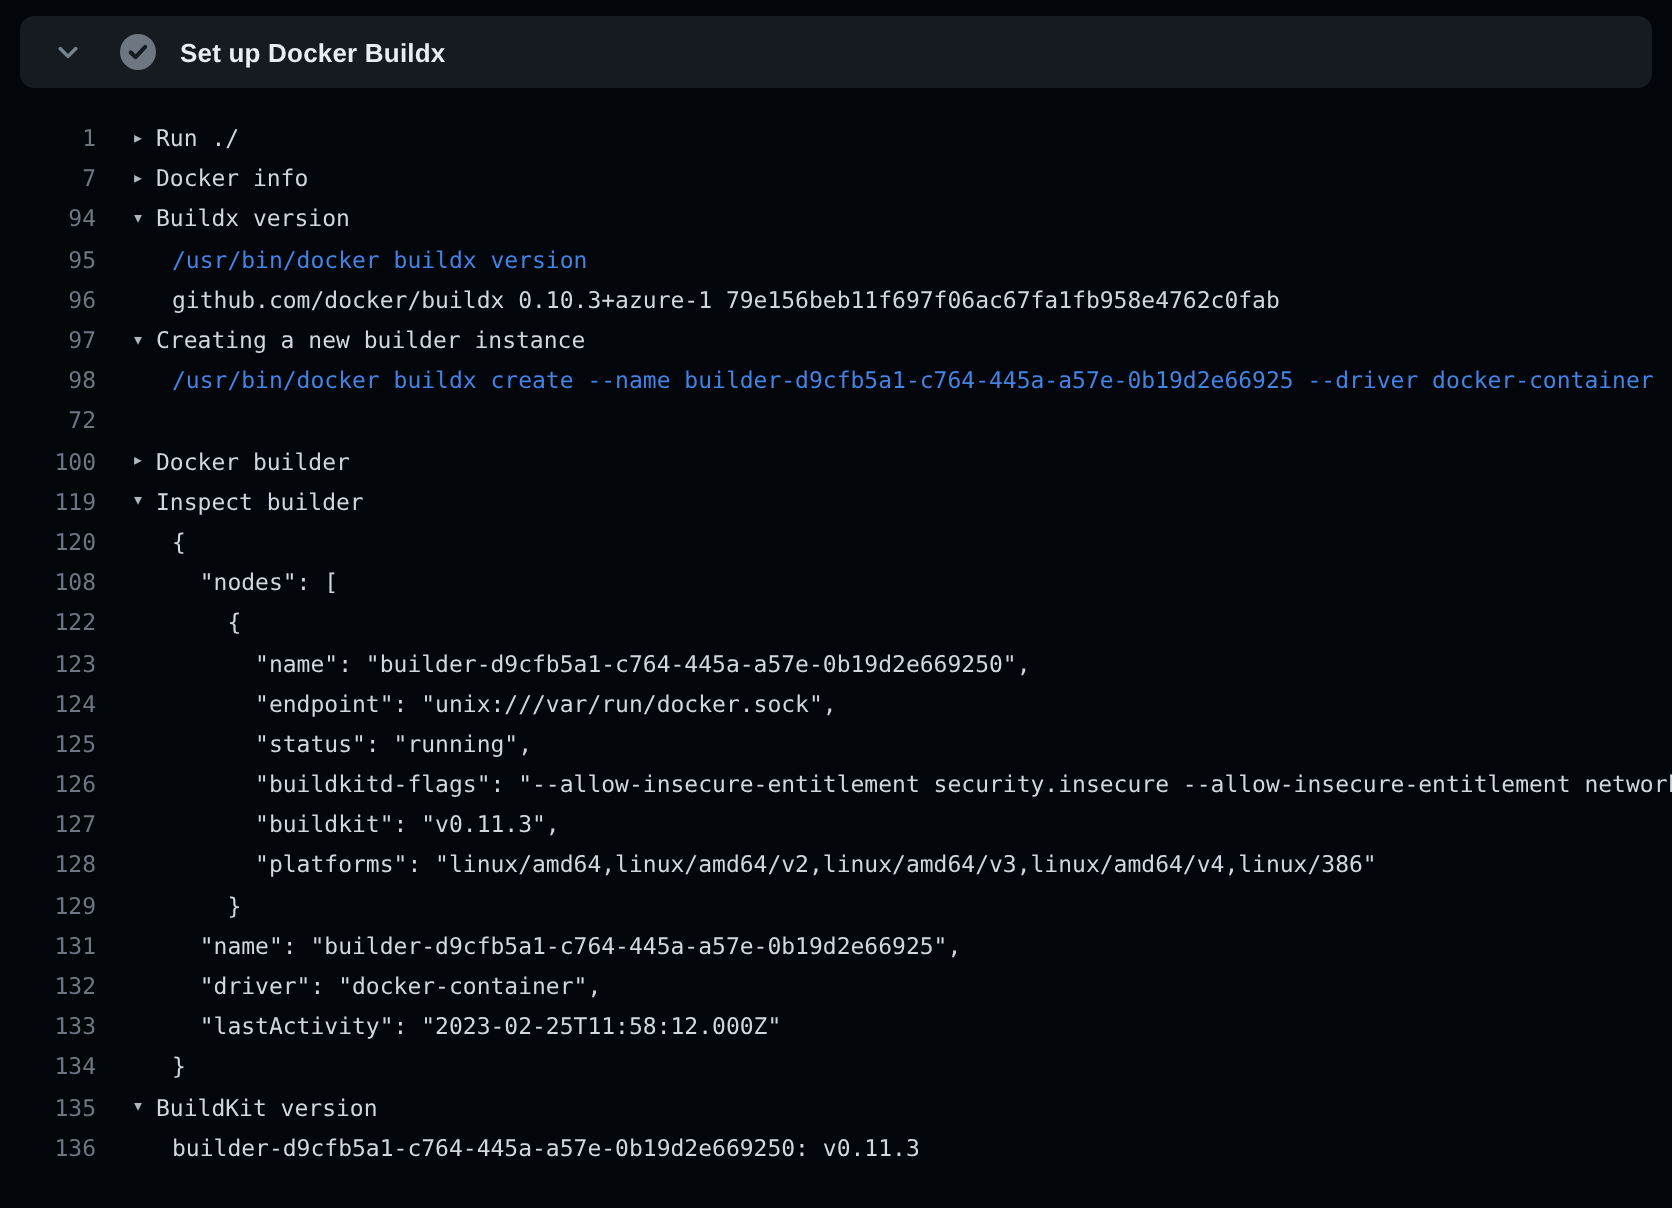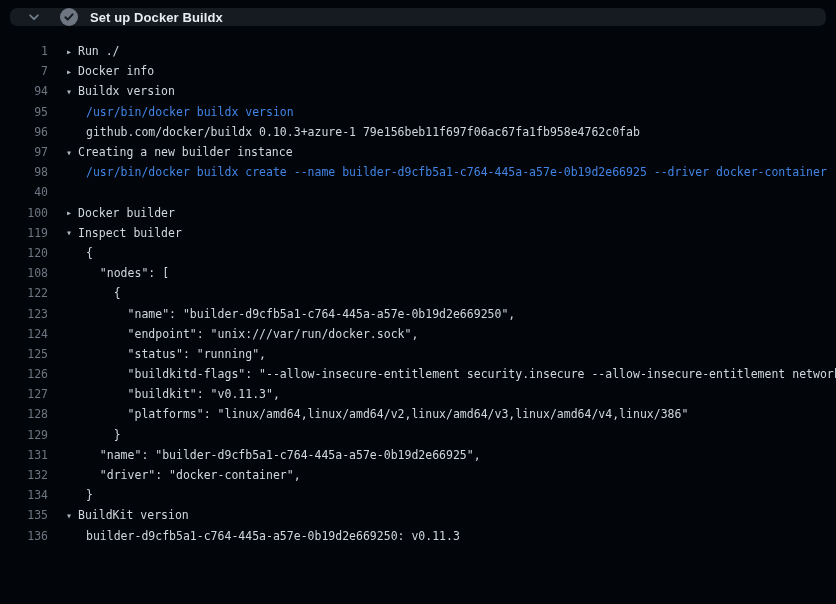--- a/index.html
+++ b/index.html
@@ -5,21 +5,21 @@
   * { margin:0; padding:0; box-sizing:border-box; }
   html,body { width:836px; height:604px; overflow:hidden; }
   body {
     background:#02050a;
     font-family:"Liberation Sans","DejaVu Sans",sans-serif;
   }
 
   
   .step-header {
     margin:8px 10px 0 10px;
-    height:18px;
+    height:36px;
     background:#161b22;
     border-radius:7px;
     display:flex;
     align-items:center;
     padding:0 12px;
     cursor:pointer;
   }
   .chev {
     width:16px; height:16px;
     display:flex; align-items:center; justify-content:center;
@@ -107,21 +107,21 @@
   </div><div class="row">
     <span class="num">96</span>
     <span class="content child output">github.com/docker/buildx 0.10.3+azure-1 79e156beb11f697f06ac67fa1fb958e4762c0fab</span>
   </div><div class="row">
     <span class="num">97</span>
     <span class="content group"><span class="arrow">▾</span><span>Creating a new builder instance</span></span>
   </div><div class="row">
     <span class="num">98</span>
     <span class="content child command">/usr/bin/docker buildx create --name builder-d9cfb5a1-c764-445a-a57e-0b19d2e66925 --driver docker-container</span>
   </div><div class="row">
-    <span class="num">40</span>
+    <span class="num">72</span>
   </div><div class="row">
     <span class="num">100</span>
     <span class="content group"><span class="arrow">▸</span><span>Docker builder</span></span>
   </div><div class="row">
     <span class="num">119</span>
     <span class="content group"><span class="arrow">▾</span><span>Inspect builder</span></span>
   </div><div class="row">
     <span class="num">120</span>
     <span class="content child output">{</span>
   </div><div class="row">
@@ -151,20 +151,23 @@
   </div><div class="row">
     <span class="num">129</span>
     <span class="content child output">    }</span>
   </div><div class="row">
     <span class="num">131</span>
     <span class="content child output">  "name": "builder-d9cfb5a1-c764-445a-a57e-0b19d2e66925",</span>
   </div><div class="row">
     <span class="num">132</span>
     <span class="content child output">  "driver": "docker-container",</span>
   </div><div class="row">
+    <span class="num">133</span>
+    <span class="content child output">  "lastActivity": "2023-02-25T11:58:12.000Z"</span>
+  </div><div class="row">
     <span class="num">134</span>
     <span class="content child output">}</span>
   </div><div class="row">
     <span class="num">135</span>
     <span class="content group"><span class="arrow">▾</span><span>BuildKit version</span></span>
   </div><div class="row">
     <span class="num">136</span>
     <span class="content child output">builder-d9cfb5a1-c764-445a-a57e-0b19d2e669250: v0.11.3</span>
   </div></div>
 

